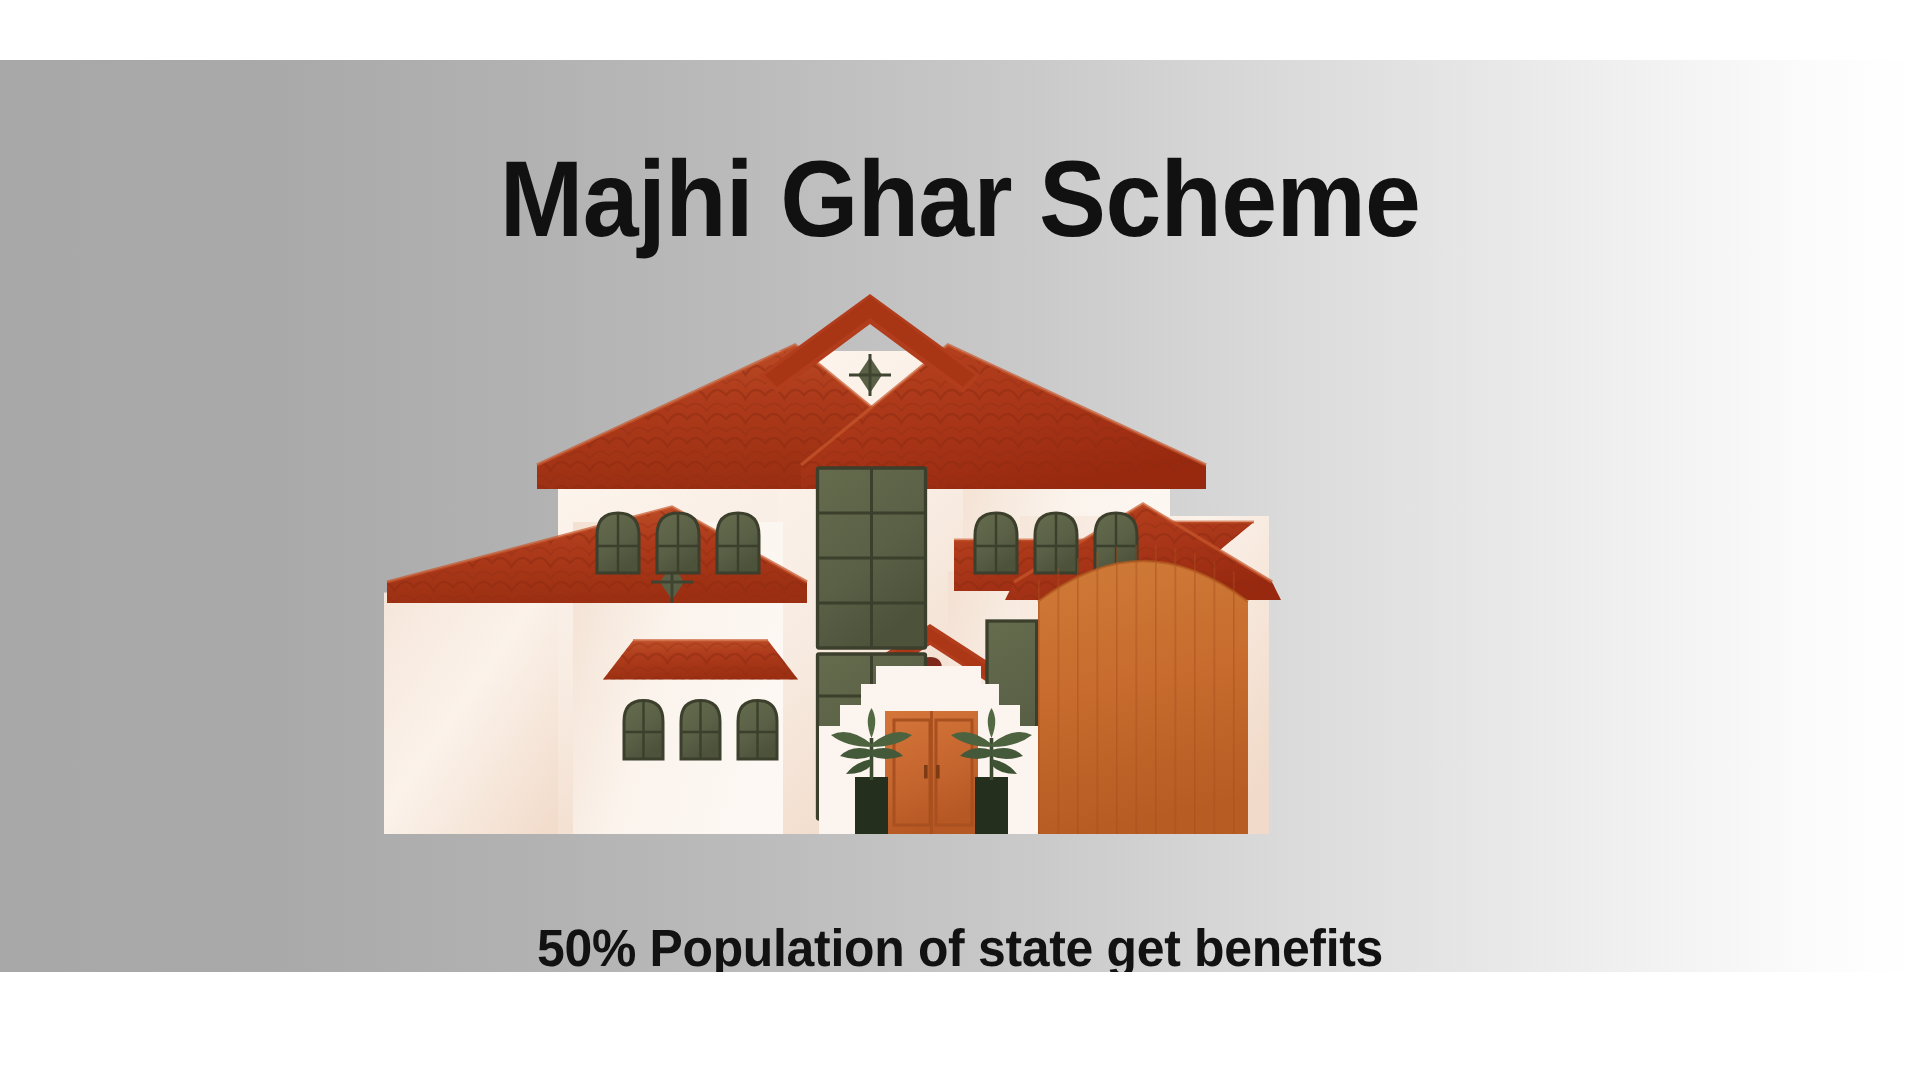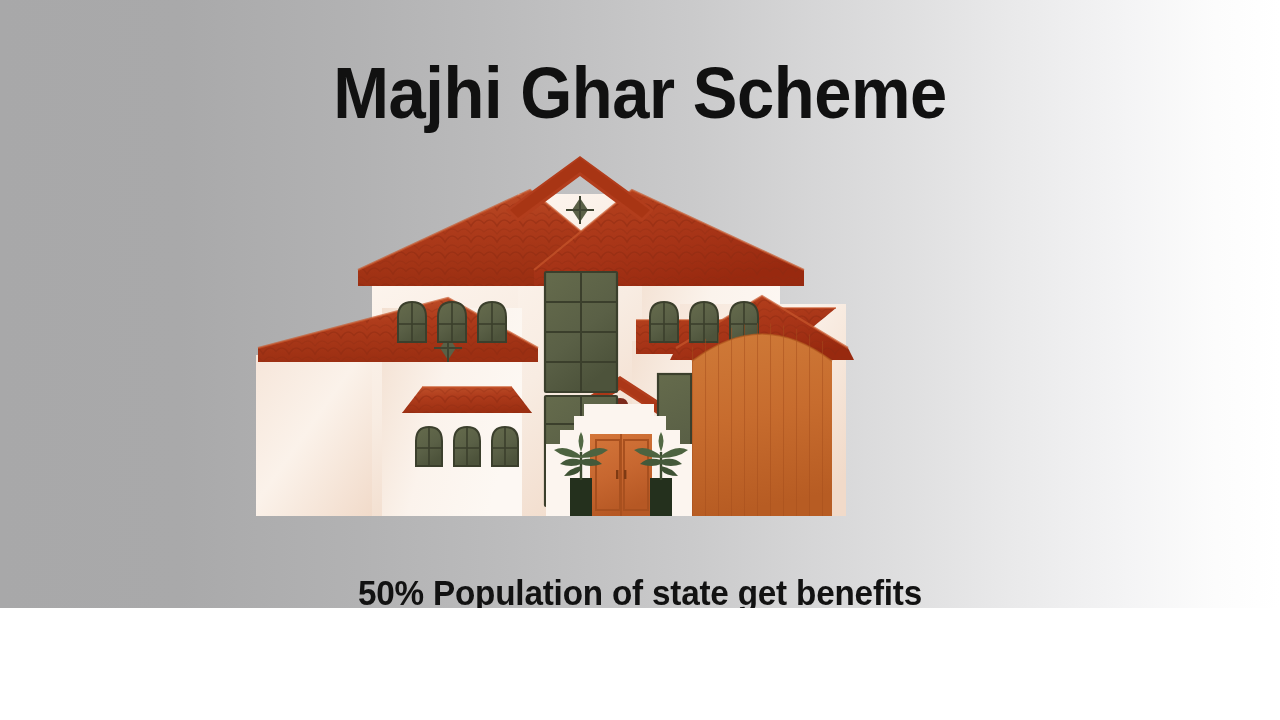--- a/index.html
+++ b/index.html
@@ -21,20 +21,21 @@
         #a9a9aa 14%,
         #b2b2b3 28%,
         #bcbcbd 40%,
         #cacacb 54%,
         #d9d9da 66%,
         #e8e8e9 78%,
         #f4f4f5 88%,
         #fcfcfc 95%,
         #ffffff 100%);
     overflow: hidden;
+    margin-top: 40px;
   }
 
   
   .title {
     position: absolute;
     left: 0;
     top: 50px;
     width: 1280px;
     text-align: center;
     font-family: "Liberation Sans", sans-serif;

